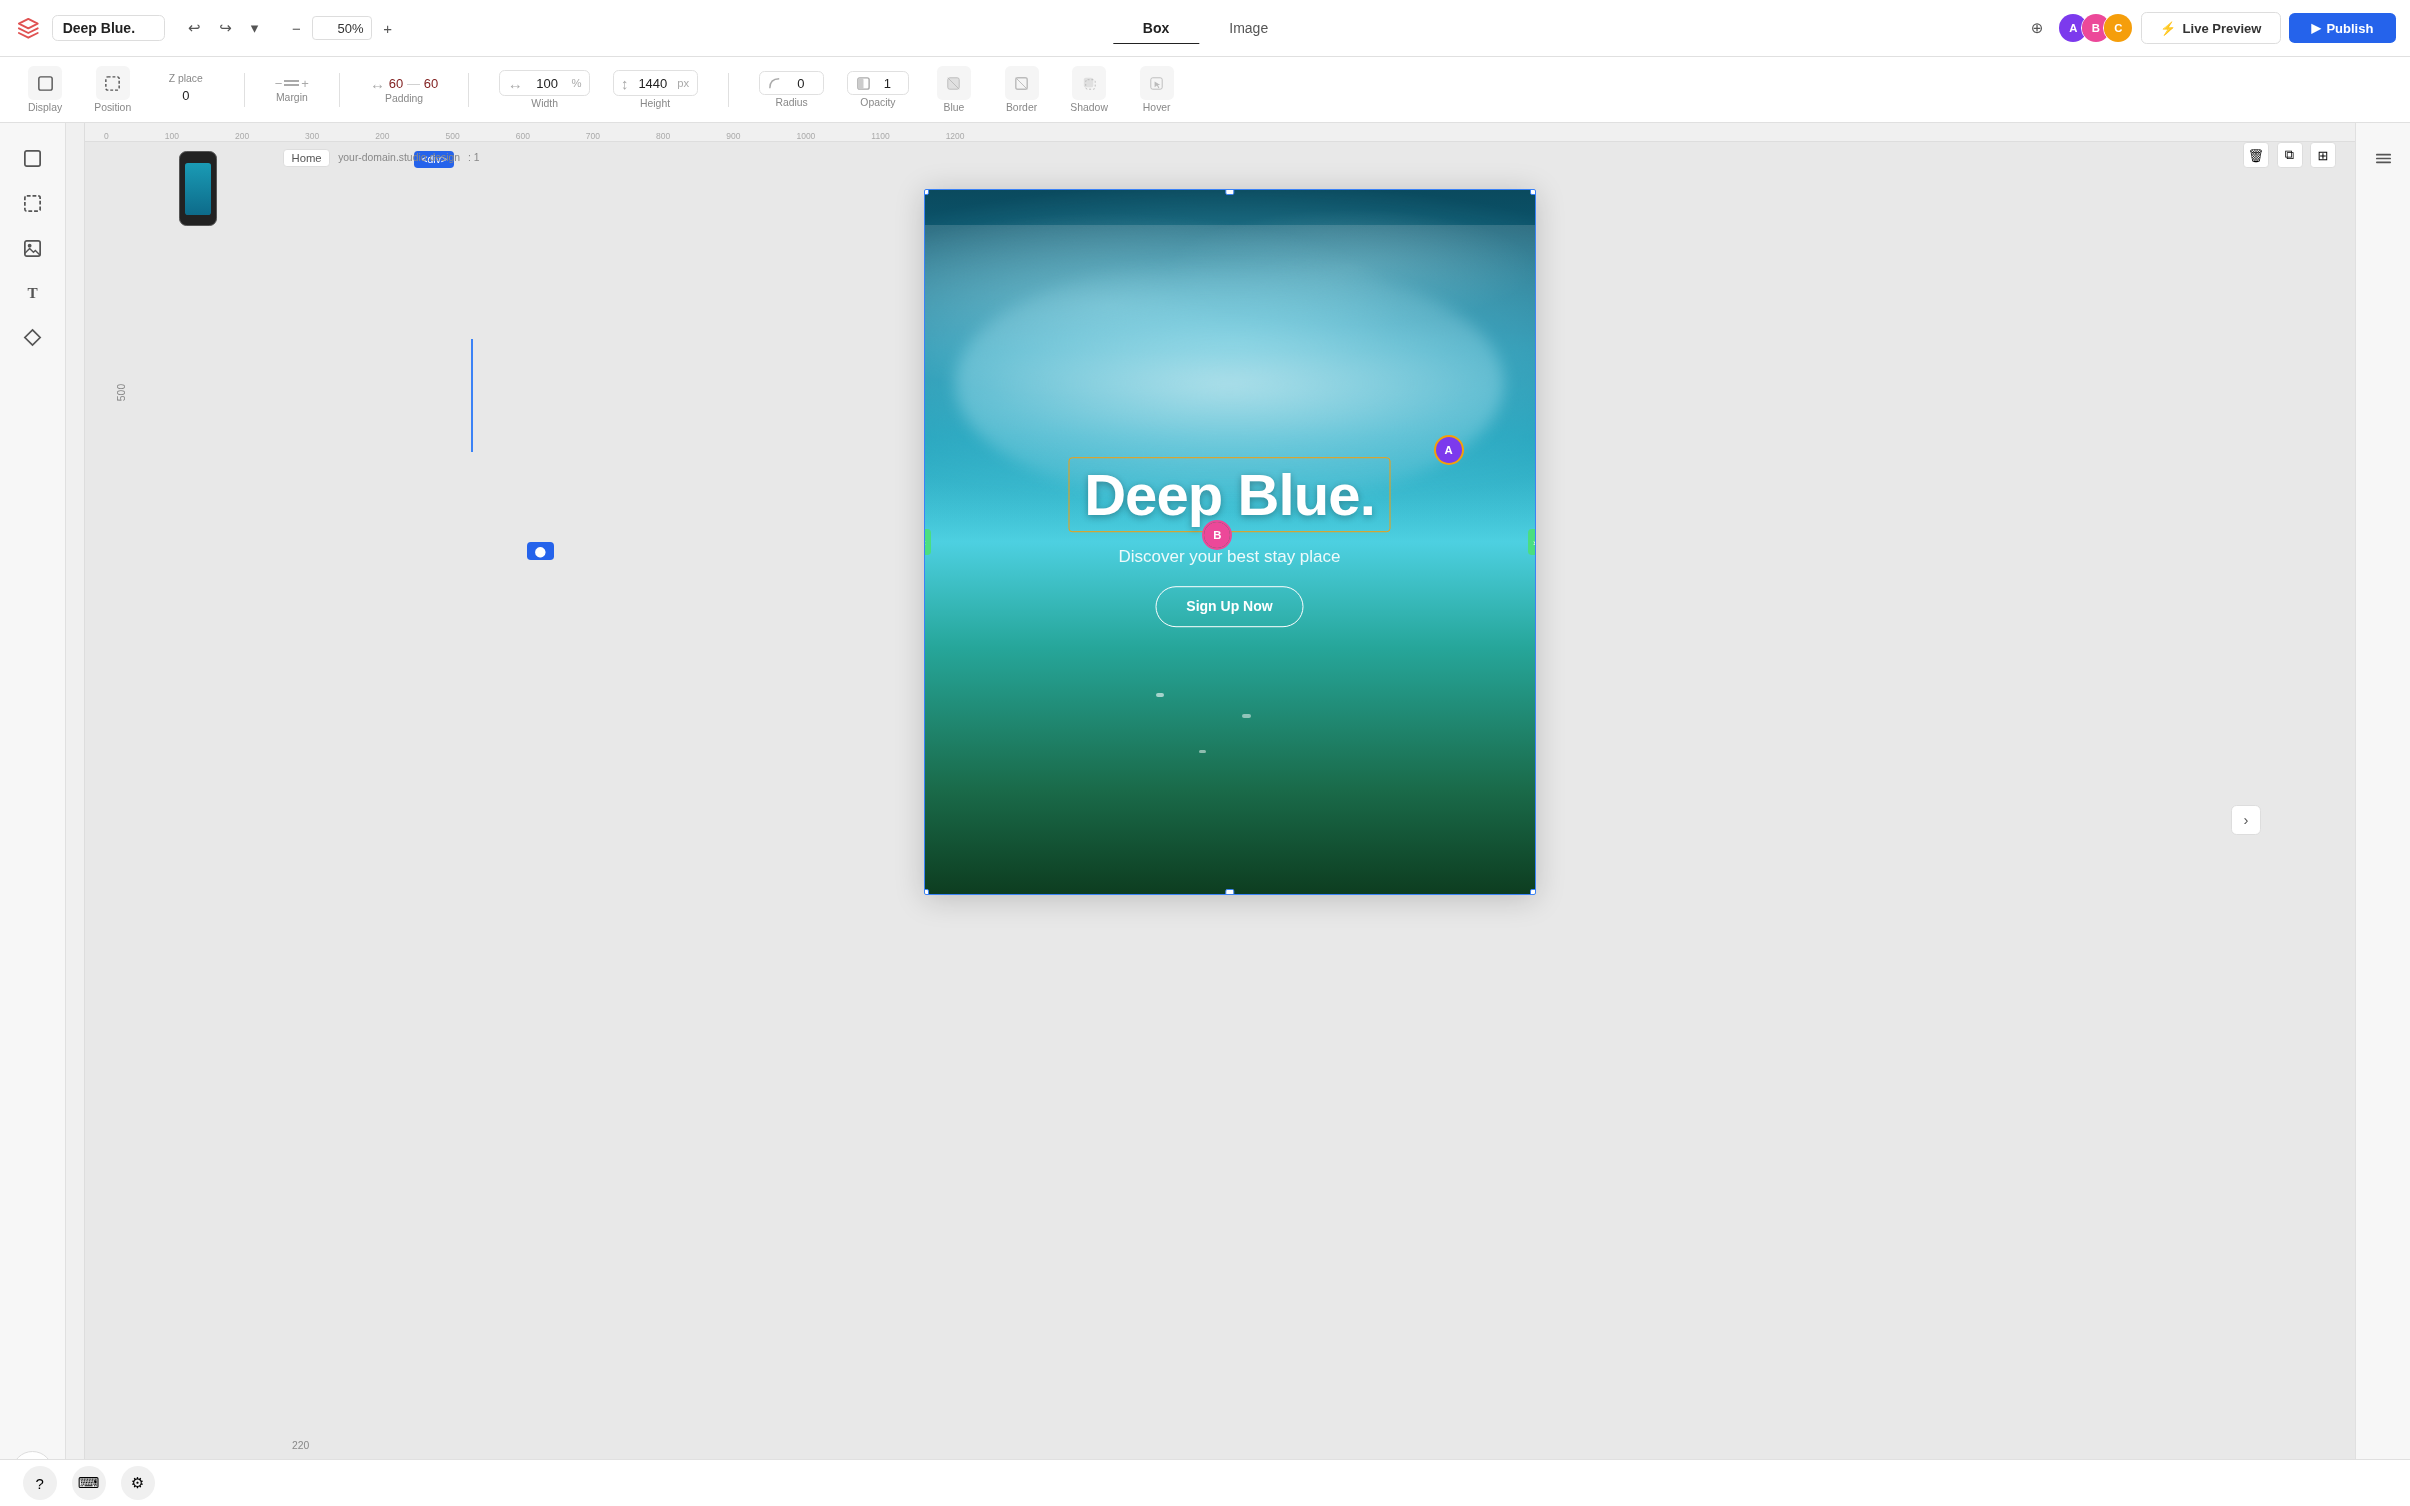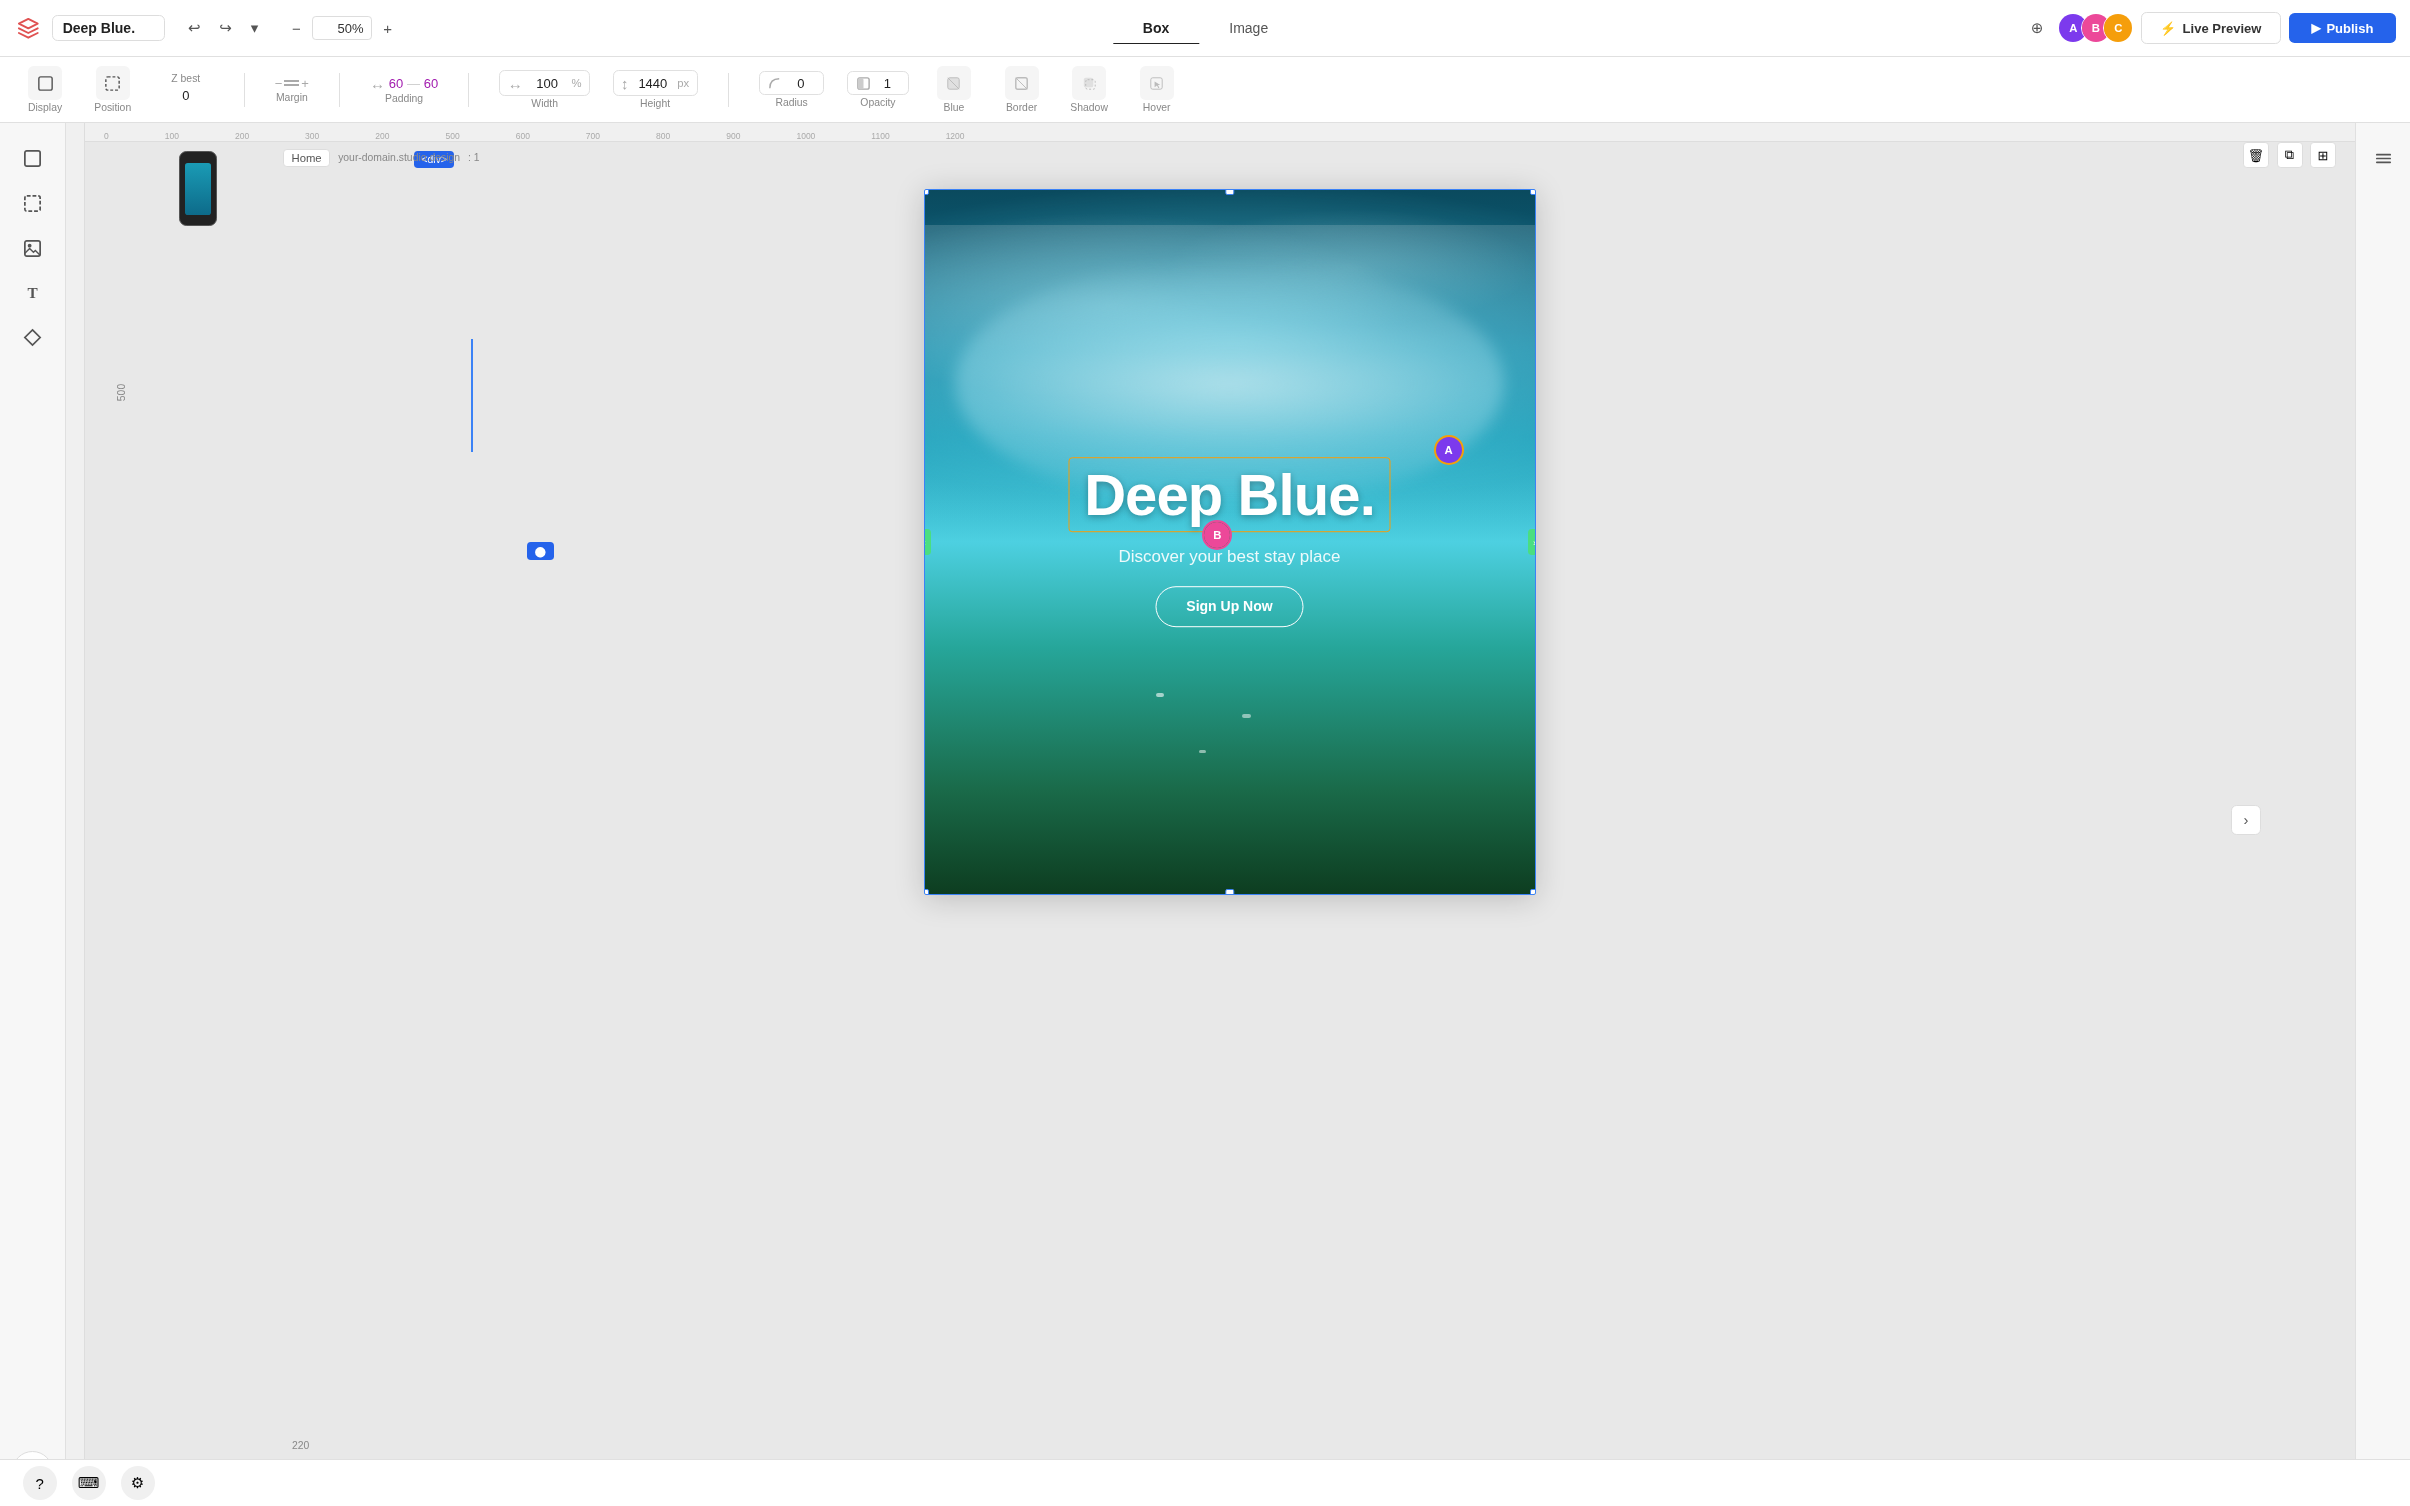--- a/index.html
+++ b/index.html
@@ -88,21 +88,21 @@
     .toolbar-input {
       font-size: 13px; color: #222; width: 41px; text-align: center; border: none; outline: none;
     }
     .toolbar-unit { font-size: 11.3px; color: #aaa; }
     .margin-ctrl { display: flex; align-items: center; gap: 1.9px; }
     .margin-btn { background: none; border: none; color: #aaa; cursor: pointer; font-size: 13px; }
     .margin-dashes { display: flex; flex-direction: column; gap: 1.9px; }
     .margin-dash { width: 15px; height: 1.9px; background: #aaa; }
     .padding-wrap { display: flex; align-items: center; gap: 3.8px; }
     .padding-arrow { font-size: 15px; color: #aaa; }
-    .padding-val { font-size: 13px; color: #a21caf; }
+    .padding-val { font-size: 13px; color: #7f1d1d; }
     .padding-sep { font-size: 13px; color: #ccc; }
 
     
     .main-area {
       display: flex; height: calc(1507px - 57px - 66px);
     }
 
     
     .left-sidebar {
       width: 66px; background: #f7f7f7; border-right: 0.9px solid #e0e0e0; display: flex; flex-direction: column; align-items: center; padding: 15px 0; gap: 3.8px;
@@ -304,21 +304,21 @@
   <div class="toolbar-item">
     <div class="toolbar-item-icon">
       <svg width="19" height="19" viewBox="0 0 20 20">
           <rect x="3" y="3" width="14" height="14" rx="2" fill="none" stroke="#555" stroke-width="1.5" stroke-dasharray="3 2"></rect>
         </svg>
     </div>
     <span class="toolbar-item-label">Position</span>
   </div>
 
   <div class="toolbar-val-group">
-    <span class="toolbar-val-label">Z best</span>
+    <span class="toolbar-val-label">Z place</span>
     <span class="toolbar-val">0</span>
   </div>
 
   <div class="toolbar-sep"></div>
 
   <div class="toolbar-val-group">
     <div class="margin-ctrl">
       <button class="margin-btn">−</button>
       <div class="margin-dashes">
         <div class="margin-dash"></div>

